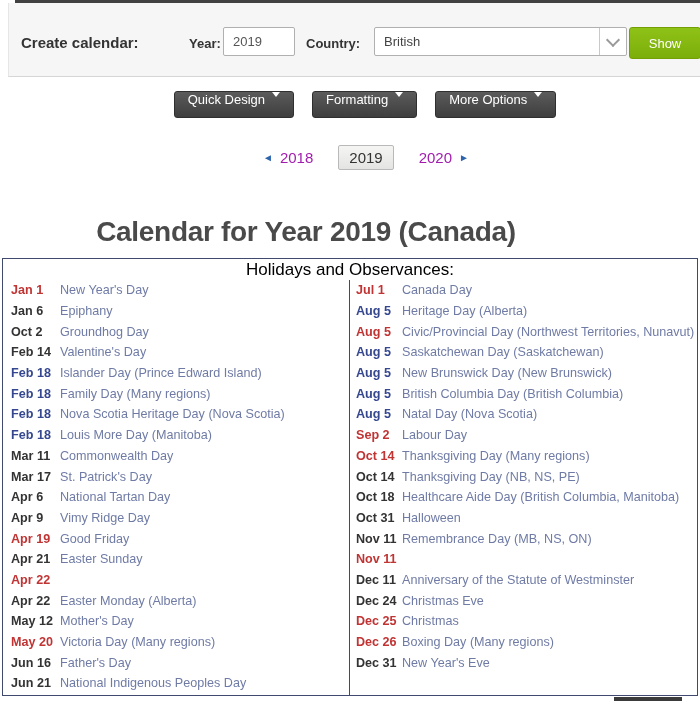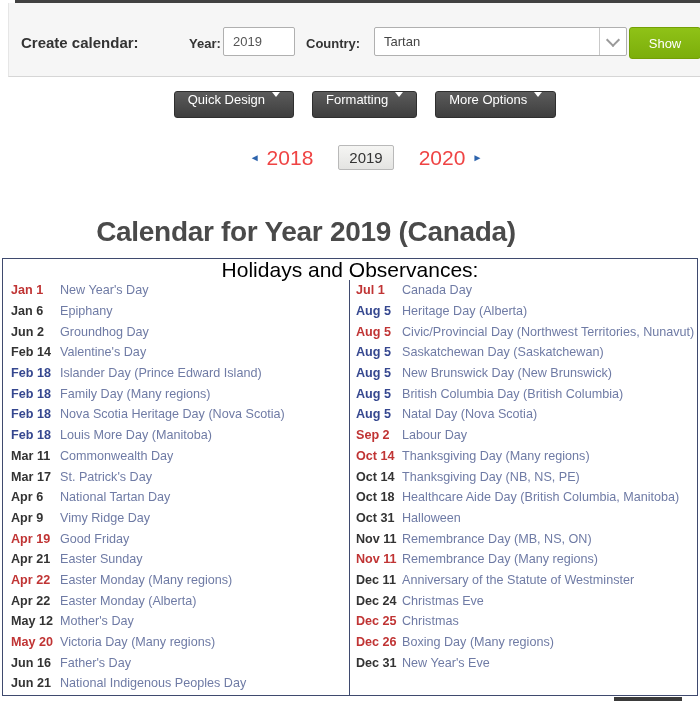--- a/index.html
+++ b/index.html
@@ -38,32 +38,32 @@
             height:27px;padding:0 13px;box-sizing:border-box;display:flex;align-items:flex-start;
             color:#fff;font-size:13px;cursor:pointer}
   .caret{width:0;height:0;border-left:4px solid transparent;border-right:4px solid transparent;
          border-top:5px solid #fff;margin-left:7px}
 
   
   .year-nav{position:absolute;left:0;top:145px;width:700px;display:flex;justify-content:center;
             align-items:center;gap:15px;transform:translateX(16px)}
   .nav-group{display:flex;align-items:center;gap:7px;cursor:pointer}
   .nav-arrow{color:#2d64ad;font-size:10px;line-height:1}
-  .nav-link{color:#ef4444;font-size:21px;text-decoration:none}
+  .nav-link{color:#a21caf;font-size:15px;text-decoration:none}
   .nav-current{background:linear-gradient(#f5f5f3,#e4e4e2);border:1px solid #b9b9b9;border-radius:2px;
                padding:3px 10px;font-size:15px;color:#333;margin:0 10px}
 
   
   .page-title{position:absolute;left:0;top:197px;width:612px;text-align:center;font-size:28px;
               font-weight:bold;color:#4a4a4a;letter-spacing:-0.3px}
 
   
   .h-table{position:absolute;left:2px;top:258px;width:694px;height:436px;
            border:1px solid #3f4a6e;background:#fff}
-  .h-header{height:20px;line-height:22px;text-align:center;font-size:21px;color:#000}
+  .h-header{height:20px;line-height:22px;text-align:center;font-size:17px;color:#000}
   .h-divider{position:absolute;left:346px;top:21px;bottom:0;width:1px;background:#3f4a6e}
   .h-col{position:absolute;top:21px}
   .h-left{left:0;width:346px}
   .h-right{left:347px;right:0}
   .hrow{display:flex;align-items:center;height:20.7px;padding-left:8px;font-size:12.6px;
         white-space:nowrap;overflow:hidden}
   .h-right .hrow{padding-left:6px}
   .hdate{width:49px;flex:none;font-weight:bold;color:#333;cursor:pointer}
   .h-right .hdate{width:46px}
   .hdate[data-color="red"]{color:#c03434}
@@ -77,21 +77,21 @@
 <body>
 
 <div class="top-rule"></div>
 
 <div class="toolbar">
   <span class="tb-title">Create calendar:</span>
   <span class="tb-label lbl-year">Year:</span>
   <input class="tb-input" value="2019" style="">
   <span class="tb-label lbl-country">Country:</span>
   <div class="tb-select">
-    <span class="sel-text">Tartan</span>
+    <span class="sel-text">British</span>
     <span class="sel-chevron-box">
         <span class="chev"></span>
       </span>
   </div>
   <div class="show-btn">Show</div>
 </div>
 
 <div class="menu-row">
   <div class="menu-btn">
       <span>Quick Design</span>
@@ -128,21 +128,21 @@
   <div class="h-col h-left">
     <div class="hrow">
         <span class="hdate" data-color="red">Jan 1</span>
         <span class="hname">New Year's Day</span>
       </div>
     <div class="hrow">
         <span class="hdate" data-color="black">Jan 6</span>
         <span class="hname">Epiphany</span>
       </div>
     <div class="hrow">
-        <span class="hdate" data-color="black">Jun 2</span>
+        <span class="hdate" data-color="black">Oct 2</span>
         <span class="hname">Groundhog Day</span>
       </div>
     <div class="hrow">
         <span class="hdate" data-color="black">Feb 14</span>
         <span class="hname">Valentine's Day</span>
       </div>
     <div class="hrow">
         <span class="hdate" data-color="navy">Feb 18</span>
         <span class="hname">Islander Day (Prince Edward Island)</span>
       </div>
@@ -177,21 +177,20 @@
     <div class="hrow">
         <span class="hdate" data-color="red">Apr 19</span>
         <span class="hname">Good Friday</span>
       </div>
     <div class="hrow">
         <span class="hdate" data-color="black">Apr 21</span>
         <span class="hname">Easter Sunday</span>
       </div>
     <div class="hrow">
         <span class="hdate" data-color="red">Apr 22</span>
-        <span class="hname">Easter Monday (Many regions)</span>
       </div>
     <div class="hrow">
         <span class="hdate" data-color="black">Apr 22</span>
         <span class="hname">Easter Monday (Alberta)</span>
       </div>
     <div class="hrow">
         <span class="hdate" data-color="black">May 12</span>
         <span class="hname">Mother's Day</span>
       </div>
     <div class="hrow">
@@ -256,21 +255,20 @@
     <div class="hrow">
         <span class="hdate" data-color="black">Oct 31</span>
         <span class="hname">Halloween</span>
       </div>
     <div class="hrow">
         <span class="hdate" data-color="black">Nov 11</span>
         <span class="hname">Remembrance Day (MB, NS, ON)</span>
       </div>
     <div class="hrow">
         <span class="hdate" data-color="red">Nov 11</span>
-        <span class="hname">Remembrance Day (Many regions)</span>
       </div>
     <div class="hrow">
         <span class="hdate" data-color="black">Dec 11</span>
         <span class="hname">Anniversary of the Statute of Westminster</span>
       </div>
     <div class="hrow">
         <span class="hdate" data-color="black">Dec 24</span>
         <span class="hname">Christmas Eve</span>
       </div>
     <div class="hrow">

